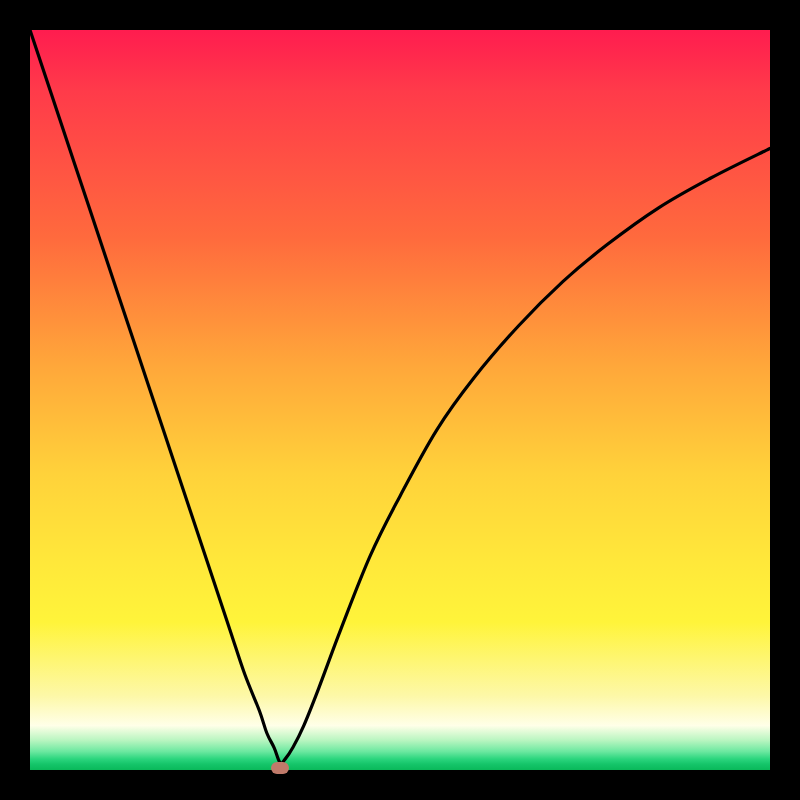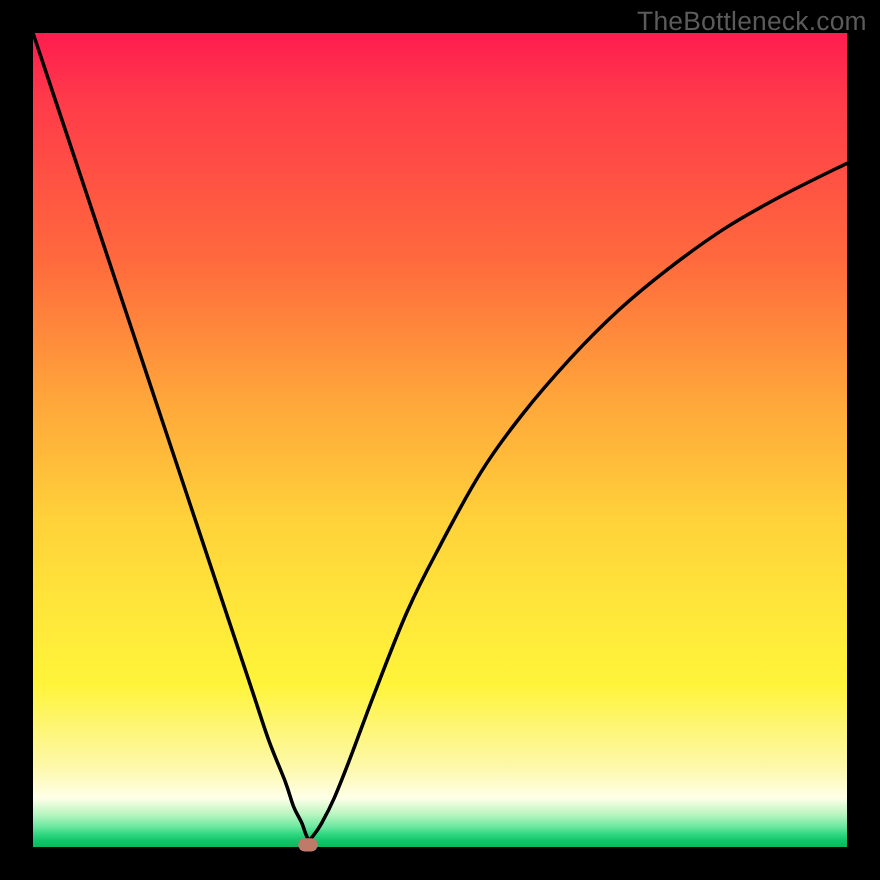--- a/index.html
+++ b/index.html
@@ -59,19 +59,18 @@
     border-radius: 6px;
     background: #c07a6a;
     transform: translate(-50%, -50%);
     z-index: 2;
   }
 </style>
 </head>
 <body>
 
 <div class="frame">
-  <div class="watermark">TheBottleneck.com</div>
   <div class="plot-area"></div>
   <svg class="curve-svg" viewBox="0 0 740 740" preserveAspectRatio="none">
     <path id="curve-path" d="M 0.00 0.00 C 5.33 15.98, 18.94 56.83, 29.60 88.80 C 40.26 120.77, 48.54 145.63, 59.20 177.60 C 69.86 209.57, 78.14 234.43, 88.80 266.40 C 99.46 298.37, 107.74 323.23, 118.40 355.20 C 129.06 387.17, 137.34 412.03, 148.00 444.00 C 158.66 475.97, 168.28 504.83, 177.60 532.80 C 186.92 560.77, 193.14 579.42, 199.80 599.40 C 206.46 619.38, 209.27 629.15, 214.60 643.80 C 219.93 658.45, 225.40 670.14, 229.40 680.80 C 233.40 691.46, 234.14 696.34, 236.80 703.00 C 239.46 709.66, 241.80 712.47, 244.20 717.80 C 246.60 723.13, 248.12 730.60, 250.12 732.60 C 252.12 734.60, 253.04 731.56, 255.30 728.90 C 257.56 726.24, 259.37 723.79, 262.70 717.80 C 266.03 711.81, 269.14 706.26, 273.80 695.60 C 278.46 684.94, 281.94 675.92, 288.60 658.60 C 295.26 641.28, 301.48 623.38, 310.80 599.40 C 320.12 575.42, 329.74 549.38, 340.40 525.40 C 351.06 501.42, 358.01 488.84, 370.00 466.20 C 381.99 443.56, 393.68 420.91, 407.00 399.60 C 420.32 378.29, 429.35 366.45, 444.00 347.80 C 458.65 329.15, 472.42 313.32, 488.40 296.00 C 504.38 278.68, 516.82 266.25, 532.80 251.60 C 548.78 236.95, 559.88 227.92, 577.20 214.60 C 594.52 201.28, 610.35 189.59, 629.00 177.60 C 647.65 165.61, 660.82 158.66, 680.80 148.00 C 700.78 137.34, 729.34 123.73, 740.00 118.40" fill="none" stroke="#000" stroke-width="3.2" stroke-linecap="round" stroke-linejoin="round"></path>
   </svg>
   <div id="marker" class="marker" style="left: 280.12px; top: 767.78px;"></div>
 </div>
 
 </body></html>

